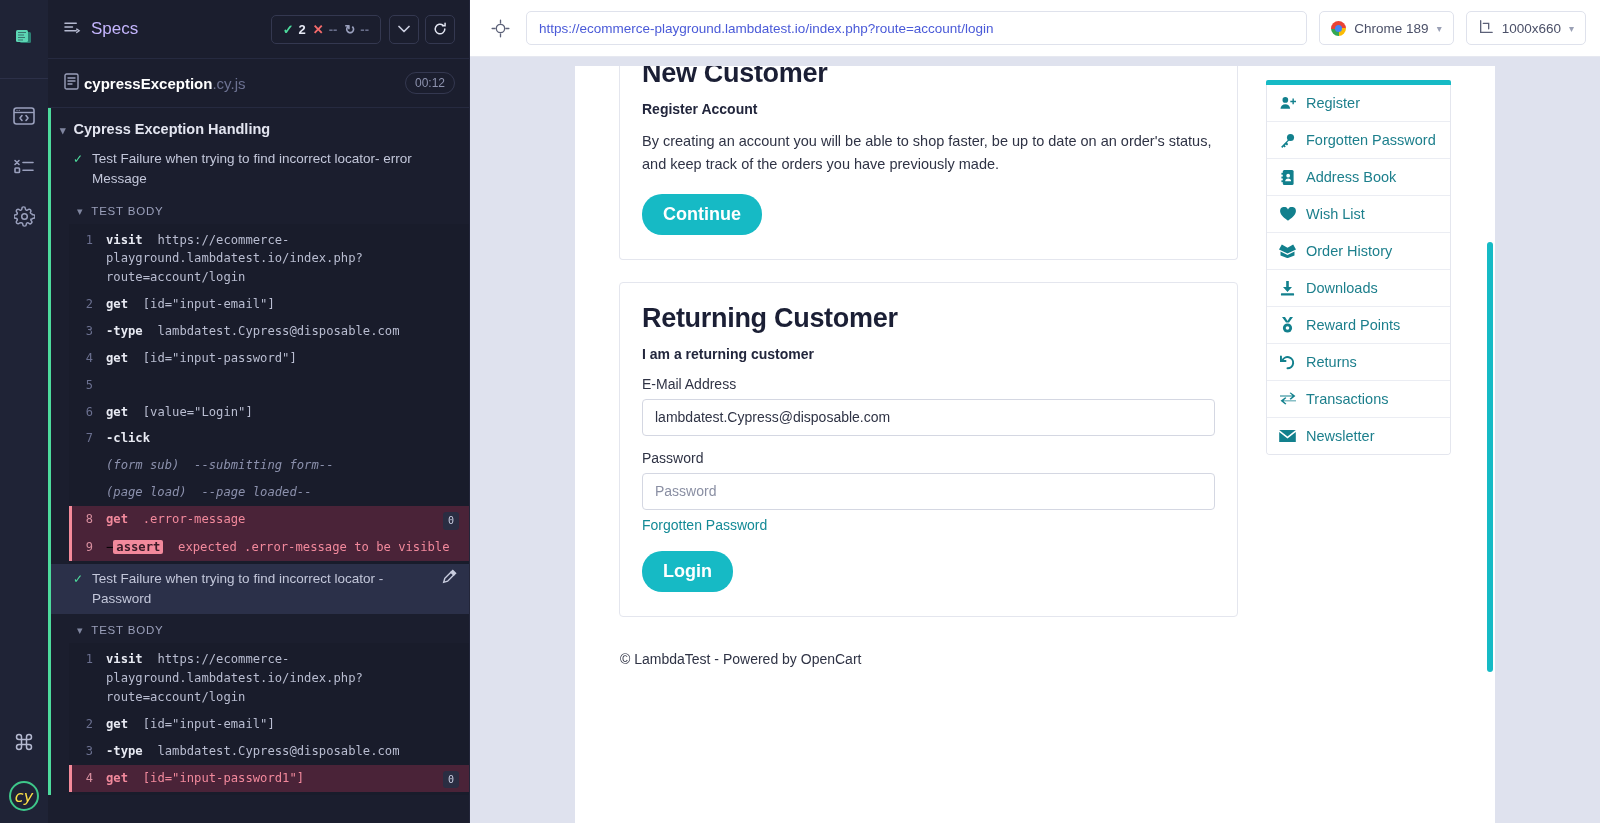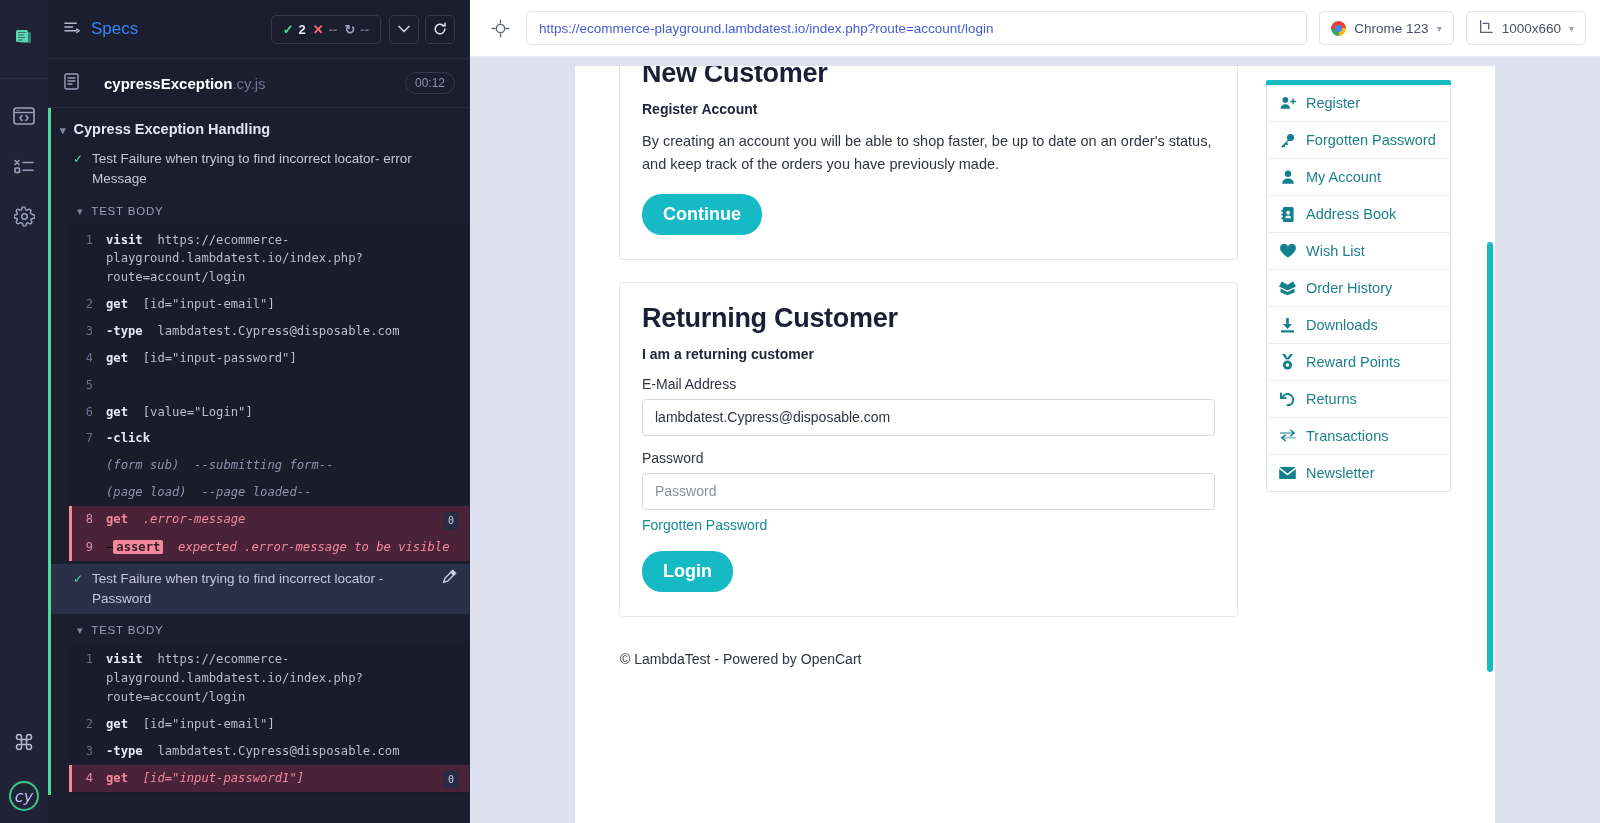--- a/index.html
+++ b/index.html
@@ -24,42 +24,42 @@
     width: 48px; height: 50px;
     display: flex; align-items: center; justify-content: center;
     cursor: pointer;
   }
   .rail-btn svg { display:block; }
   .rail-bottom { margin-top: auto; width:100%; display:flex; flex-direction:column; align-items:center; padding-bottom: 12px; }
   .cy-logo {
     width: 30px; height: 30px; border-radius: 50%;
     border: 2px solid #3ec78a;
     display: flex; align-items: center; justify-content: center;
-    color: #c4b5fd; font-size: 16px; font-style: italic;
+    color: #fde047; font-size: 16px; font-style: italic;
     font-family: "DejaVu Sans", sans-serif;
     margin-top: 14px;
   }
 
   
   .reporter {
     width: 422px; flex: 0 0 422px;
     background: #1b1e2e;
     display: flex; flex-direction: column;
     overflow: hidden;
     border-right: 1px solid #23263a;
   }
   .reporter-header {
     height: 59px; flex: 0 0 59px;
     display: flex; align-items: center;
     padding: 0 14px 0 16px;
     border-bottom: 1px solid #262a40;
   }
   .specs-title {
     display:flex; align-items:flex-start; gap:10px;
-    color: #3b82f6; font-size: 17px; font-weight: 400;
+    color: #c4b5fd; font-size: 17px; font-weight: 400;
   }
   .hstats {
     margin-left: auto; display:flex; align-items:center; gap:8px;
   }
   .stats-pill {
     display:flex; align-items:center; gap:7px;
     border: 1px solid #343850; border-radius: 5px;
     padding: 5px 11px; height: 29px;
   }
   .stat { display:flex; align-items:center; gap:5px; font-size:13px; font-weight:700; }
@@ -76,21 +76,21 @@
     display:flex; align-items:center; justify-content:center;
     color: #c9ccdd; cursor: pointer; background: transparent;
   }
   .hbtn-group { display:flex; gap:6px; }
 
   .spec-file-row {
     height: 49px; display:flex; align-items:center;
     padding: 0 14px 0 16px;
     border-bottom: 1px solid #262a40;
   }
-  .spec-file-name { font-size: 15px; color: #fff; font-weight: 700; margin-left: 25px; }
+  .spec-file-name { font-size: 15px; color: #fff; font-weight: 700; margin-left: 5px; }
   .spec-file-ext { color: #6d7292; font-weight: 400; }
   .spec-time {
     margin-left: auto; font-size: 12px; color: #8d92ae;
     border: 1px solid #343850; border-radius: 11px; padding: 3px 9px;
   }
 
   .reporter-body { flex: 1; overflow: hidden; position: relative; }
   .runnable {
     border-left: 3px solid #4ddb9d;
     padding-top: 8px;
@@ -141,21 +141,21 @@
   .cmd.log { color: #8c91ad; font-style: italic; }
   .cmd.log .body { color:#8c91ad; }
 
   .cmd.failed {
     background: #4a2338;
     border-left-color: #f58a9a;
     position: relative;
   }
   .cmd.failed .num { color: #d88f9f; }
   .cmd.failed .meth { color: #f2899c; }
-  .cmd.failed .arg { color: #f2899c; font-style: italic; }
+  .cmd.failed .arg { color: #f2899c; }
   .cmd .badge {
     flex: 0 0 auto; margin-left: auto;
     background: #2a2d42; color: #c9cde0;
     border-radius: 3px; font-size: 10px;
     padding: 1px 5px; margin-top: 2px;
   }
   .assert-chip {
     background: #f2899c; color: #3a1b28;
     border-radius: 2px; padding: 0 3px; font-weight: 700;
   }
@@ -505,21 +505,21 @@
         <svg width="19" height="19" viewBox="0 0 20 20" fill="none" stroke="#5c6178" stroke-width="1.4">
           <circle cx="10" cy="10" r="4.4"></circle>
           <path d="M10 1.2v3.1M10 15.7v3.1M1.2 10h3.1M15.7 10h3.1" stroke-linecap="round"></path>
         </svg>
       </div>
       <div class="url-bar">
         <span>https://ecommerce-playground.lambdatest.io/index.php?route=account/login</span>
       </div>
       <div class="sel-btn">
         <span class="chrome-dot"></span>
-        <span>Chrome 123</span>
+        <span>Chrome 189</span>
         <span class="caret">▾</span>
       </div>
       <div class="sel-btn">
         <span>
           <svg width="16" height="16" viewBox="0 0 18 18" fill="none" stroke="#5c6178" stroke-width="1.5" stroke-linecap="round">
             <path d="M3 2v13h13"></path>
               <path d="M6 5h6v6"></path>
           </svg>
         </span>
         <span>1000x660</span>
@@ -578,29 +578,20 @@
               <div class="side-item">
                 <span class="si">
                   <svg width="15" height="15" viewBox="0 0 16 16" fill="#12808d">
                       <circle cx="11.2" cy="4.8" r="3.8"></circle>
                       <path d="M8.6 7.2L1.2 14.6l1.3 1.3 1.4-1.4 1 1 1.3-1.3-1-1 1-1 1.2 1.2 1.3-1.3L7.5 10l2.4-2.4z"></path>
                     </svg>
                 </span>
                 <span>Forgotten Password</span>
               </div>
 
-              <div class="side-item">
-                <span class="si">
-                  <svg width="14" height="14" viewBox="0 0 14 15" fill="#12808d">
-                      <circle cx="7" cy="4" r="3.4"></circle>
-                      <path d="M.8 14.6c0-3.2 2.6-5.4 6.2-5.4s6.2 2.2 6.2 5.4z"></path>
-                    </svg>
-                </span>
-                <span>My Account</span>
-              </div>
 
               <div class="side-item">
                 <span class="si">
                   <svg width="13" height="15" viewBox="0 0 13 16" fill="#12808d">
                       <rect x="1.5" y="0" width="11.5" height="16" rx="1.6"></rect>
                       <rect x="0" y="3" width="2" height="2" fill="#12808d"></rect>
                       <rect x="0" y="7" width="2" height="2"></rect>
                       <rect x="0" y="11" width="2" height="2"></rect>
                       <circle cx="7.2" cy="6" r="2" fill="#fff"></circle>
                       <path d="M4 12c0-1.8 1.4-3 3.2-3s3.2 1.2 3.2 3z" fill="#fff"></path>

